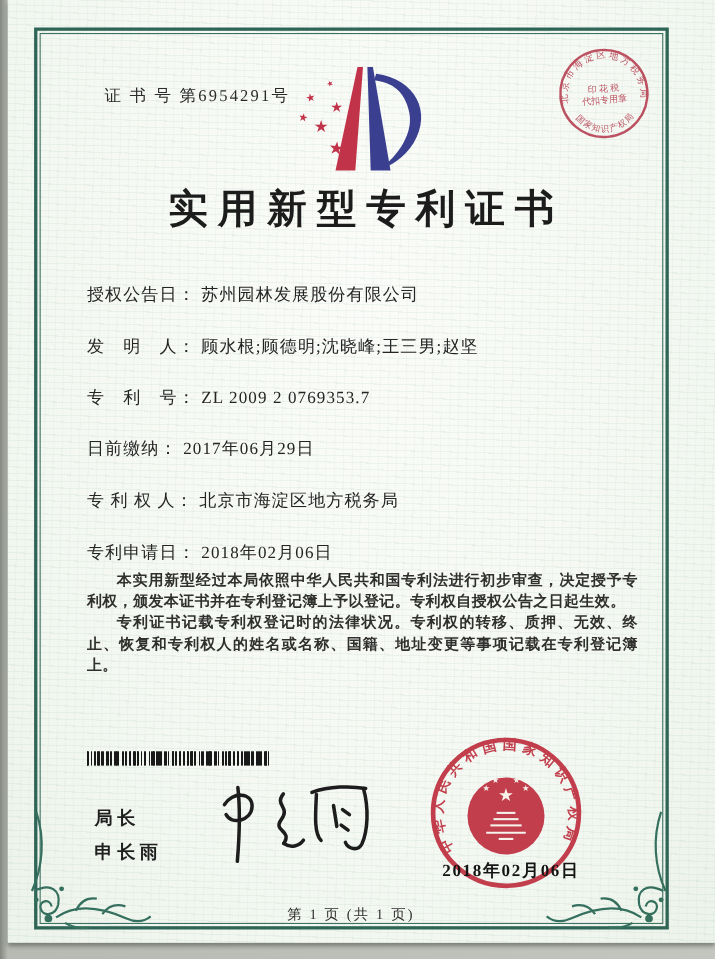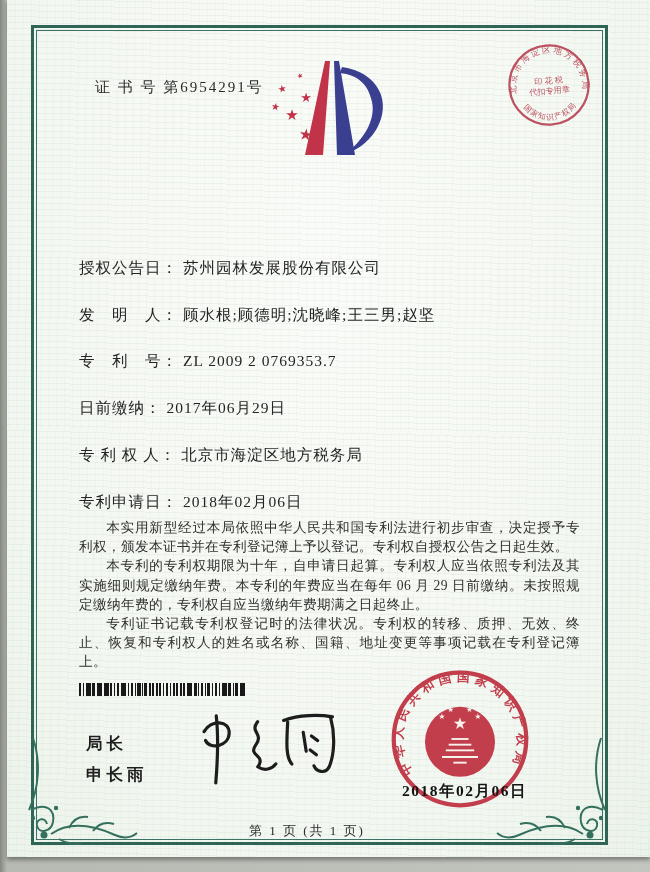--- a/index.html
+++ b/index.html
@@ -33,21 +33,21 @@
   .title{
     position:absolute;left:0;top:166px;width:100%;margin:0;text-align:center;
     font-size:36px;font-weight:700;color:#1c1c1c;letter-spacing:9px;text-indent:9px;
   }
   .fields{position:absolute;left:72px;top:252px;width:500px;}
   .field{position:absolute;left:0;height:22px;font-size:15.5px;color:#242424;white-space:nowrap;}
   .flabel{letter-spacing:1px;}
   .fvalue{margin-left:5px;letter-spacing:1px;}
   .body-text{
     position:absolute;left:72px;top:518px;width:501px;color:#30302e;
-    font-size:13.6px;line-height:19.2px;text-align:justify;letter-spacing:.4px;
+    font-size:13.6px;line-height:19.2px;text-align:justify;letter-spacing:.4px;font-weight:bold;
   }
   .body-text p{margin:0;text-indent:2em;}
   .barcode{
     position:absolute;left:72px;top:683px;width:168px;height:13px;
     background:
       repeating-linear-gradient(90deg,#191919 0 1.5px,transparent 1.5px 3.5px),
       repeating-linear-gradient(90deg,#191919 0 1px,transparent 1px 6.5px),
       repeating-linear-gradient(90deg,transparent 0 9px,#191919 9px 11px,transparent 11px 17px);
   }
   .signer-title,.signer-name{
@@ -60,21 +60,21 @@
   .office-seal{position:absolute;left:382px;top:668px;opacity:.93;}
   .issue-date{
     position:absolute;left:395px;top:781px;font-size:15.5px;color:#141414;
     letter-spacing:1.5px;font-weight:700;z-index:5;
   }
   .flourish{position:absolute;z-index:3;}
   .flourish-left{left:14px;top:736px;}
   .flourish-right{left:488px;top:736px;transform:scaleX(-1);}
   .footer{
     position:absolute;left:0;top:822px;width:600px;text-align:center;
-    font-size:13px;color:#2e2e2e;letter-spacing:2px;
+    font-size:13px;color:#2e2e2e;letter-spacing:2px;padding-left:12px;
   }
 </style>
 </head>
 <body>
 
 <div class="paper">
 
   <div class="border-outer">
     <div class="border-inner"></div>
   </div>
@@ -102,33 +102,33 @@
     <text font-size="10" fill="#b53c4e">
       <textPath href="#ts-top" startOffset="3" textLength="135" lengthAdjust="spacing">北京市海淀区地方税务局</textPath>
     </text>
     <text font-size="9" fill="#b53c4e">
       <textPath href="#ts-bot" startOffset="2" textLength="70" lengthAdjust="spacing">国家知识产权局</textPath>
     </text>
     <text x="50" y="48" font-size="9.5" fill="#b53c4e" text-anchor="middle">印 花 税</text>
     <text x="50" y="60" font-size="9.5" fill="#b53c4e" text-anchor="middle">代扣专用章</text>
   </svg>
 
+  <h1 class="title">实用新型专利证书</h1>
 
   <div class="fields">
     <div class="field" style="top:6px"><span class="flabel">授权公告日：</span><span class="fvalue">苏州园林发展股份有限公司</span></div>
     <div class="field" style="top:53px"><span class="flabel">发　明　人：</span><span class="fvalue">顾水根;顾德明;沈晓峰;王三男;赵坚</span></div>
     <div class="field" style="top:99px"><span class="flabel">专　利　号：</span><span class="fvalue">ZL 2009 2 0769353.7</span></div>
     <div class="field" style="top:146px"><span class="flabel">日前缴纳：</span><span class="fvalue">2017年06月29日</span></div>
     <div class="field" style="top:193px"><span class="flabel">专 利 权 人：</span><span class="fvalue">北京市海淀区地方税务局</span></div>
     <div class="field" style="top:240px"><span class="flabel">专利申请日：</span><span class="fvalue">2018年02月06日</span></div>
   </div>
 
   <div class="body-text">
     <p>本实用新型经过本局依照中华人民共和国专利法进行初步审查，决定授予专利权，颁发本证书并在专利登记簿上予以登记。专利权自授权公告之日起生效。</p>
-    <p>本专利的专利权期限为十年，自申请日起算。专利权人应当依照专利法及其实施细则规定缴纳年费。本专利的年费应当在每年 06 月 29 日前缴纳。未按照规定缴纳年费的，专利权自应当缴纳年费期满之日起终止。</p>
     <p>专利证书记载专利权登记时的法律状况。专利权的转移、质押、无效、终止、恢复和专利权人的姓名或名称、国籍、地址变更等事项记载在专利登记簿上。</p>
   </div>
 
   <div class="barcode"></div>
 
   <div class="signer-title">局长</div>
   <div class="signer-name">申长雨</div>
 
   <svg class="signature" width="175" height="80" viewBox="0 0 175 80">
     <g fill="none" stroke="#1d1d1d" stroke-width="3.2" stroke-linecap="round">

